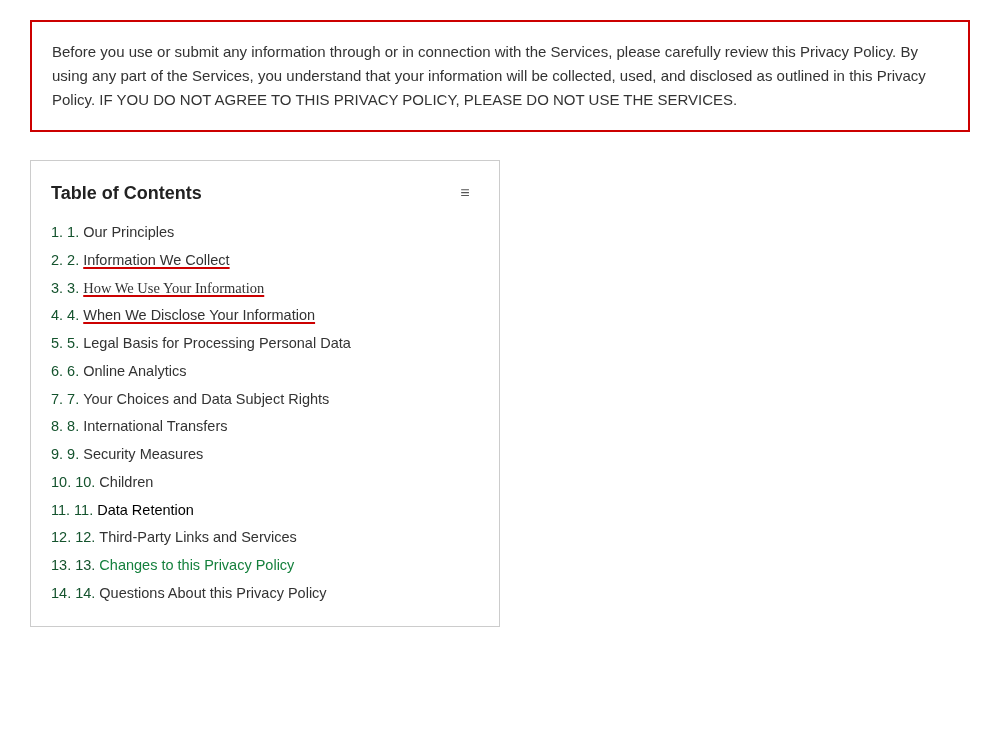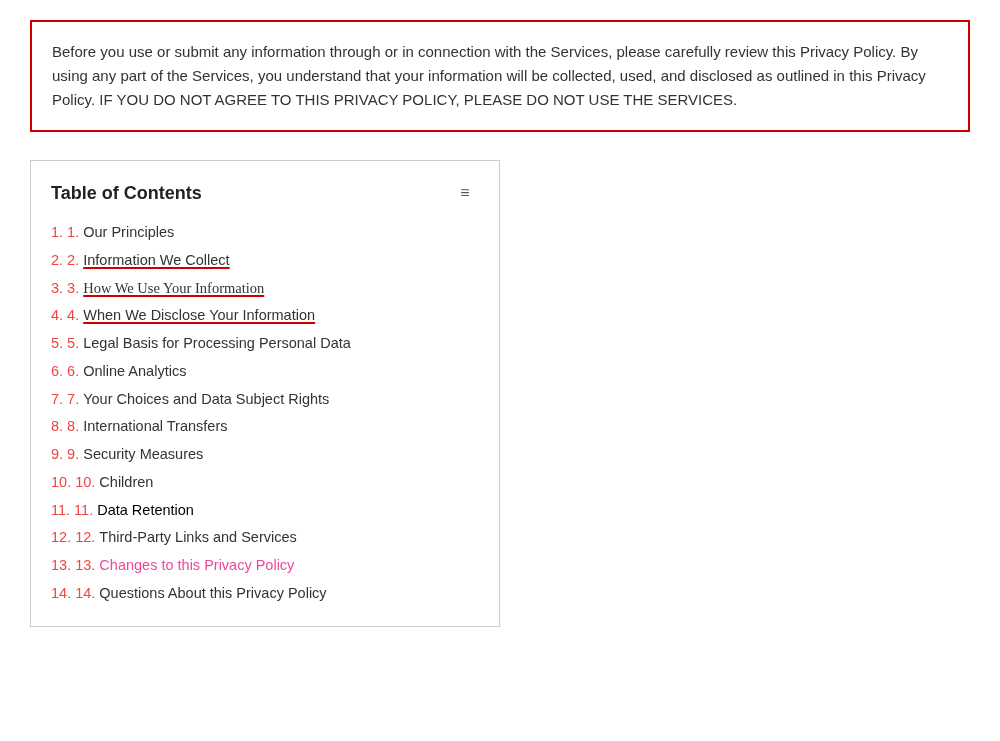--- a/index.html
+++ b/index.html
@@ -70,21 +70,21 @@
     .toc-list li {
       padding: 3px 0;
       font-size: 14.5px;
       display: flex;
       align-items: baseline;
       gap: 4px;
     }
 
     .toc-num {
       min-width: 28px;
-      color: #ef4444;
+      color: #14532d;
       font-size: 14.5px;
     }
   </style>
 </head>
 <body>
 
 <div class="warning-box">
   <p class="warning-text">Before you use or submit any information through or in connection with the Services, please carefully review this Privacy Policy. By using any part of the Services, you understand that your information will be collected, used, and disclosed as outlined in this Privacy Policy. IF YOU DO NOT AGREE TO THIS PRIVACY POLICY, PLEASE DO NOT USE THE SERVICES.</p>
 </div>
 
@@ -137,20 +137,20 @@
       <li>
         <span class="toc-num">11. 11.</span>
         <a href="#" style="text-decoration: none; color: #000000;">Data Retention</a>
       </li>
       <li>
         <span class="toc-num">12. 12.</span>
         <a href="#" style="text-decoration: none; color: rgb(51, 51, 51);">Third-Party Links and Services</a>
       </li>
       <li>
         <span class="toc-num">13. 13.</span>
-        <a href="#" style="text-decoration: none; color: #ec4899;">Changes to this Privacy Policy</a>
+        <a href="#" style="text-decoration: none; color: #15803d;">Changes to this Privacy Policy</a>
       </li>
       <li>
         <span class="toc-num">14. 14.</span>
         <a href="#" style="text-decoration: none; color: rgb(51, 51, 51);">Questions About this Privacy Policy</a>
       </li>
     </ul>
 </div>
 
 </body></html>

